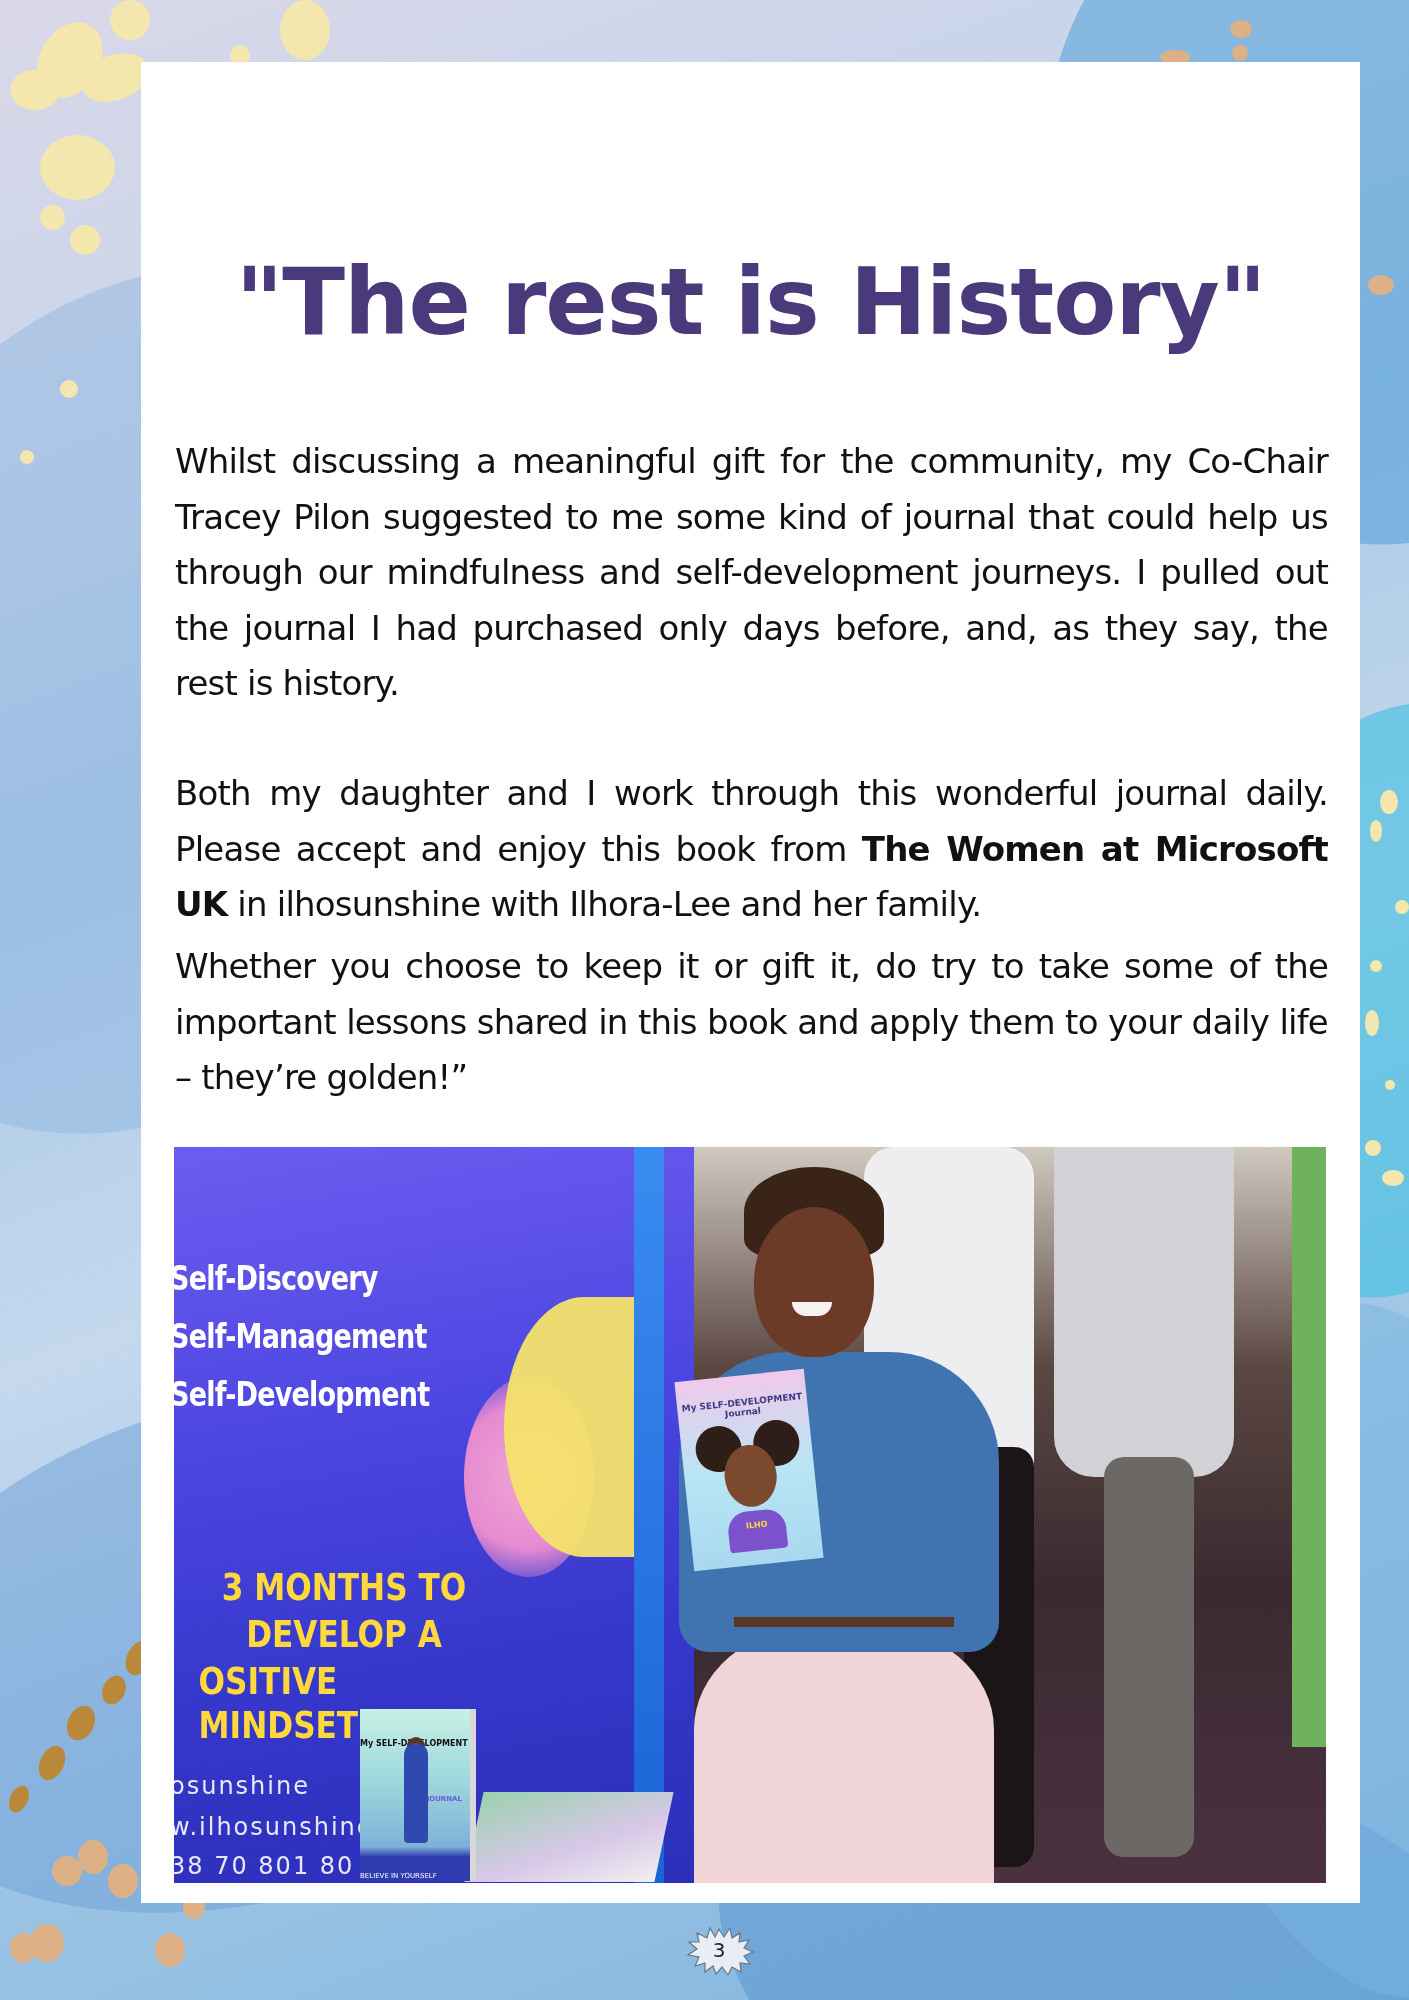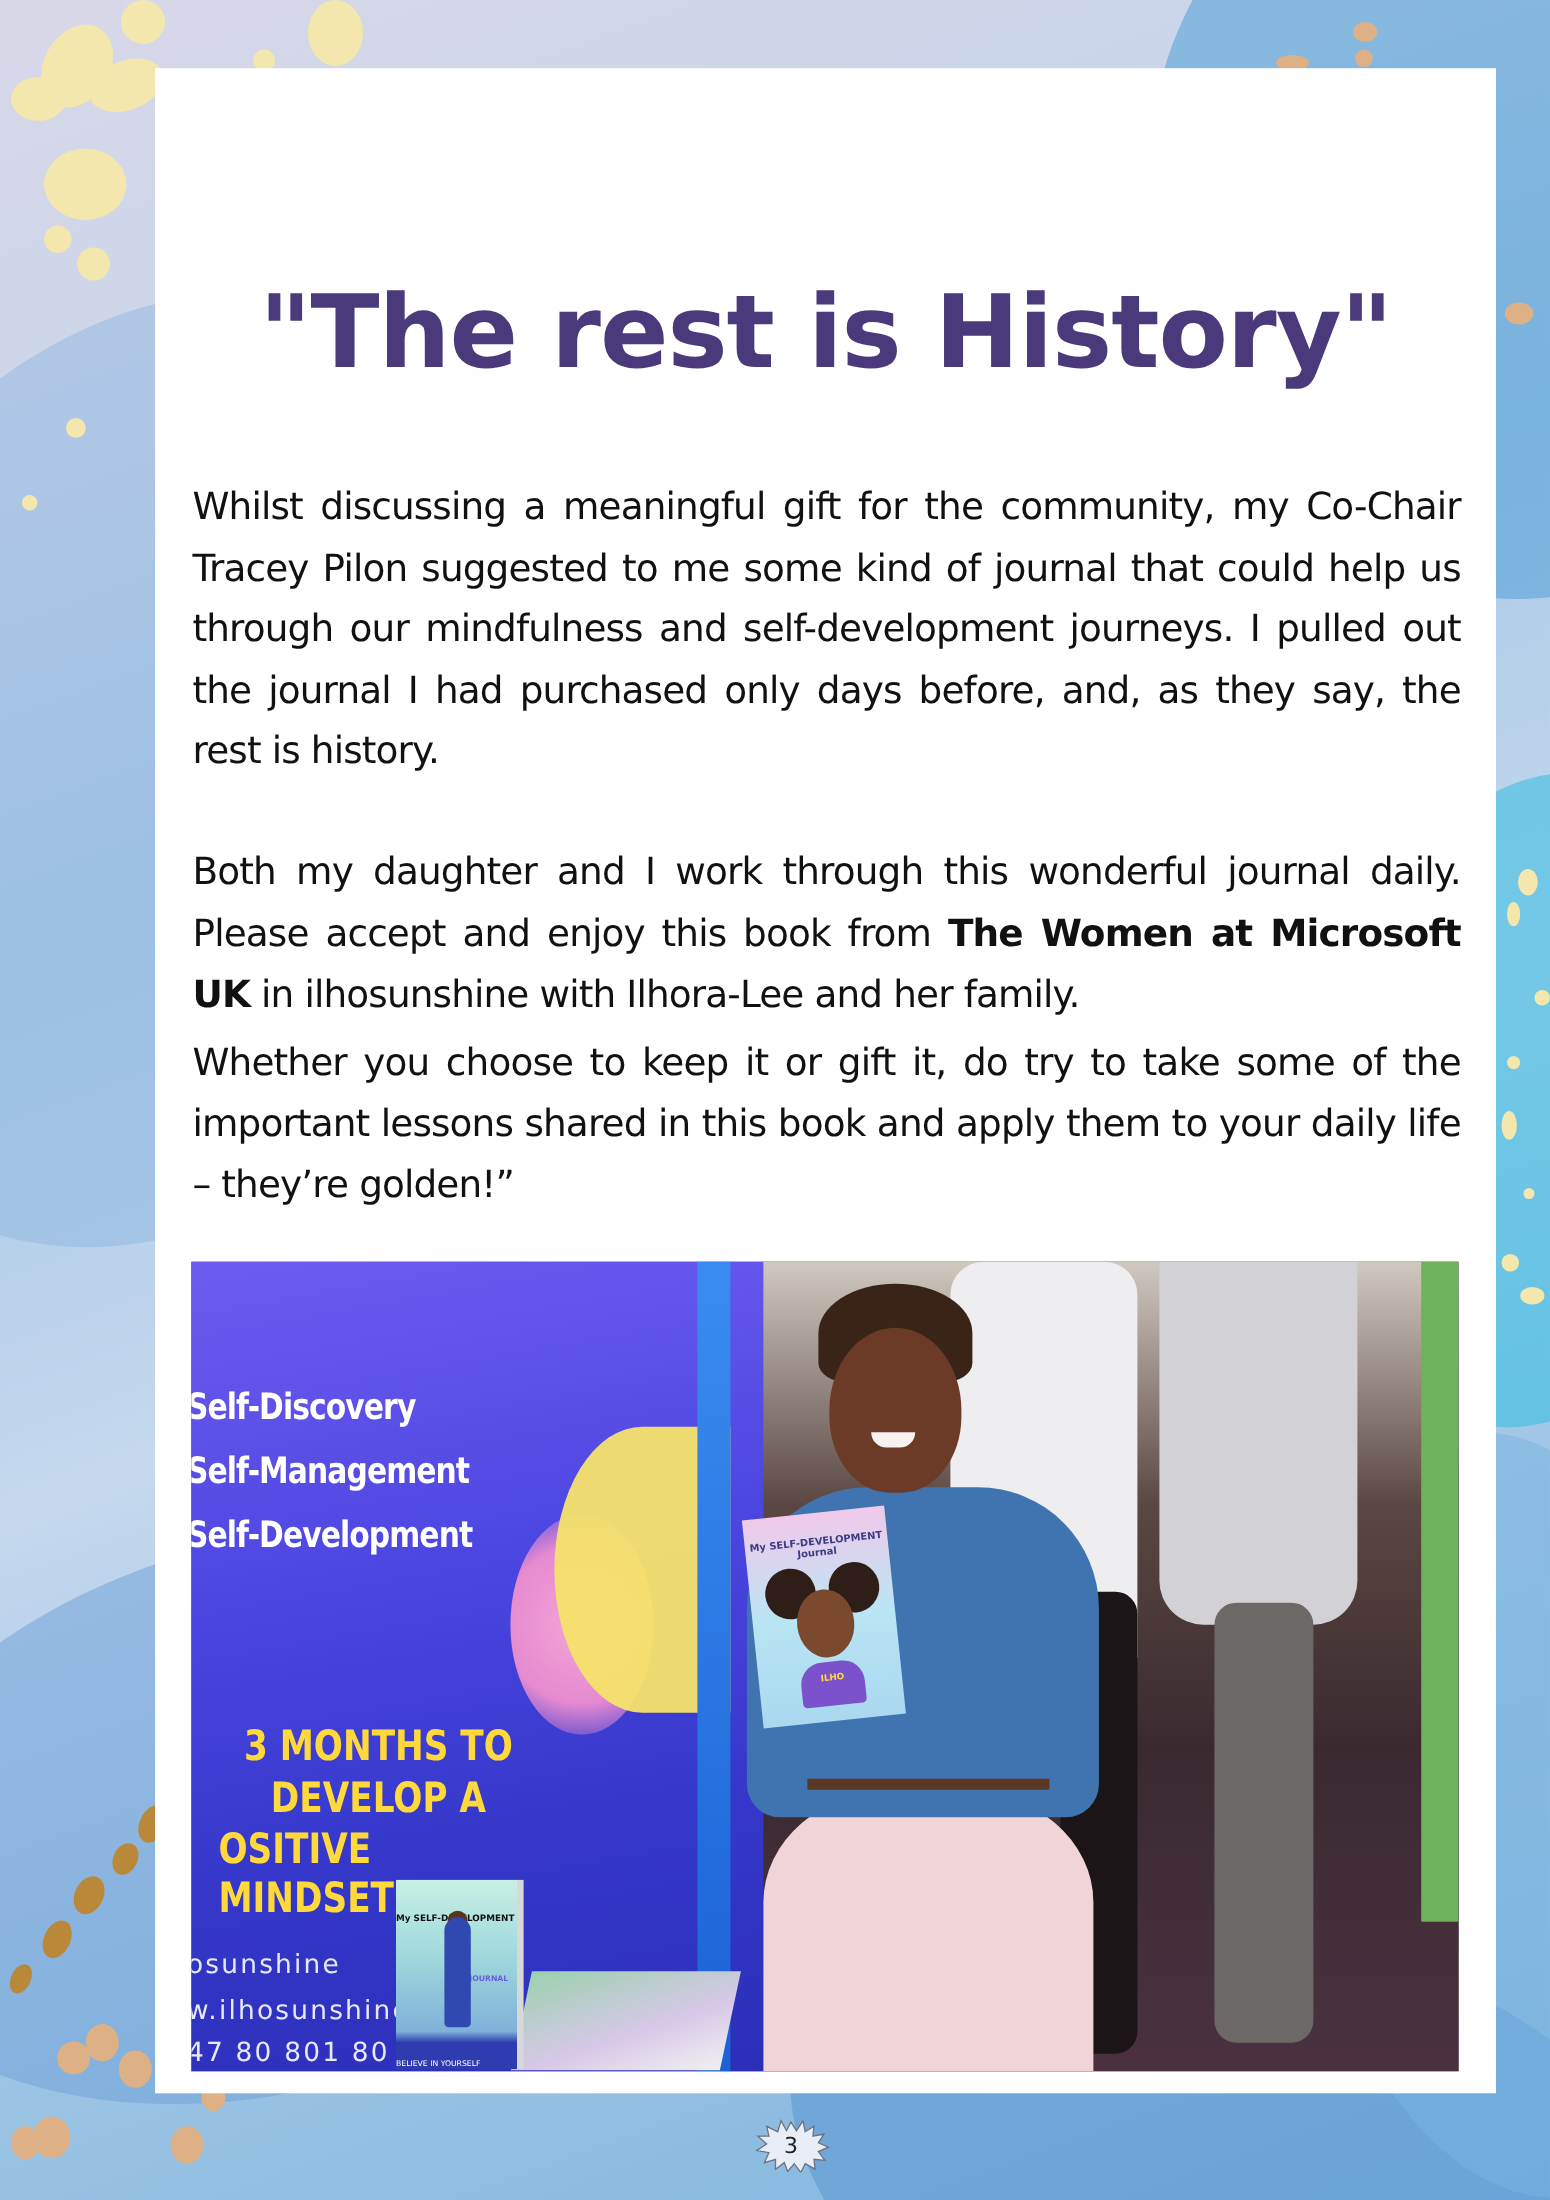--- a/index.html
+++ b/index.html
@@ -222,21 +222,21 @@
       <div class="banner-shape2"></div>
       <div class="banner-shape"></div>
       <div class="banner-word bw1">Self-Discovery</div>
       <div class="banner-word bw2">Self-Management</div>
       <div class="banner-word bw3">Self-Development</div>
       <div class="banner-yellow by1">3 MONTHS TO</div>
       <div class="banner-yellow by2">DEVELOP A</div>
       <div class="banner-yellow by3">OSITIVE MINDSET</div>
       <div class="banner-contact bc1">osunshine</div>
       <div class="banner-contact bc2">w.ilhosunshine</div>
-      <div class="banner-contact bc3">47 80 801 80</div>
+      <div class="banner-contact bc3">38 70 801 80</div>
     </div>
     <div class="banner-strip"></div>
 
     <div class="book-stack"></div>
     <div class="book-small">
       <div class="bs-title">My SELF-DEVELOPMENT</div>
       <div class="bs-sub">JOURNAL</div>
       <div class="bs-head"></div>
       <div class="bs-figure"></div>
       <div class="bs-foot">BELIEVE IN YOURSELF</div>

